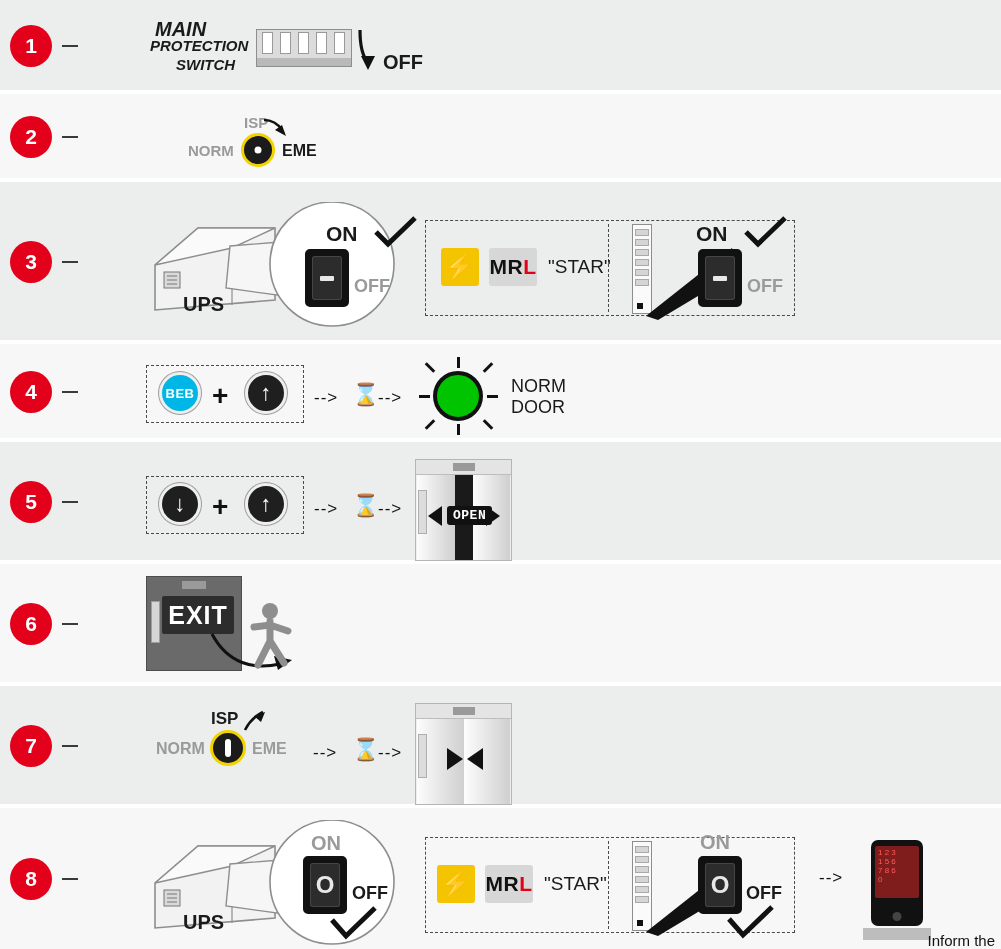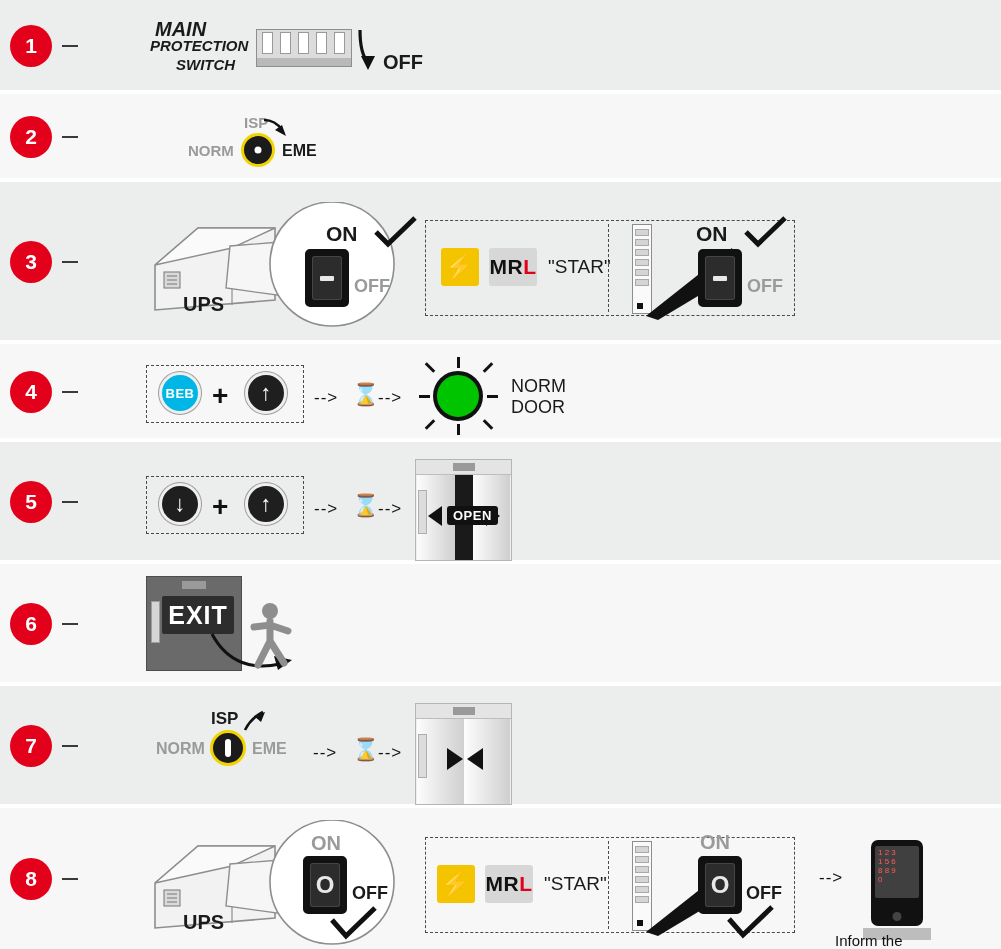--- a/index.html
+++ b/index.html
@@ -107,26 +107,26 @@
   .elev .side{position:absolute;left:2px;top:30px;width:9px;height:44px;background:#dcdcdc;border:1px solid #aeaeae;box-sizing:border-box;font-size:6px;color:#555;writing-mode:vertical-rl;text-align:center;}
   .opencap{position:absolute;background:#111;color:#fff;font-weight:bold;font-size:13px;border-radius:3px;padding:2px 6px;letter-spacing:0.5px;}
 
   
   .exitbox{position:absolute;background:#6a6a6a;border:1px solid #4d4d4d;box-sizing:border-box;}
   .exitsign{position:absolute;background:#2d2d2d;color:#fff;font-weight:bold;font-size:25px;letter-spacing:1px;
             display:flex;align-items:center;justify-content:center;border-radius:2px;}
 
   
   .phone{position:absolute;width:52px;height:86px;background:#111;border-radius:7px;box-sizing:border-box;padding:6px 4px;}
-  .phone .scr{width:100%;height:52px;background:#404040;border-radius:2px;color:#fff;font-size:8px;line-height:9px;padding:2px 3px;box-sizing:border-box;}
+  .phone .scr{width:100%;height:52px;background:#7f1d1d;border-radius:2px;color:#fff;font-size:8px;line-height:9px;padding:2px 3px;box-sizing:border-box;}
   .phone .scr .n{color:#ff5a5a;}
   .phone .home{position:absolute;left:50%;bottom:5px;transform:translateX(-50%);width:9px;height:9px;border-radius:50%;background:#444;}
   .phonebase{position:absolute;background:#bdbdbd;}
 
-  .caption{position:absolute;text-align:left;font-size:15px;color:#111;line-height:18px;}
+  .caption{position:absolute;text-align:right;font-size:15px;color:#111;line-height:18px;}
 </style>
 </head>
 <body>
 
 <div class="sheet">
 
   <div class="row alt" style="top:0;height:92px;">
     <div class="badge" style="top:25px;">1</div>
     <div class="dash" style="top:45px;"></div>
 
@@ -294,21 +294,21 @@
         </div>
       <div class="leaf" style="left:1px;width:38px;"></div>
       <div class="gap" style="left:39px;width:18px;"></div>
       <div class="leaf" style="left:57px;right:1px;"></div>
       <div class="side"></div>
     </div>
     <svg class="arrowsvg" style="left:428px;top:62px;" width="72" height="24" viewBox="0 0 72 24">
       <polygon points="0,12 14,2 14,22" fill="#111"></polygon>
       <polygon points="72,12 58,2 58,22" fill="#111"></polygon>
     </svg>
-    <div class="opencap" style="left:447px;top:64px;">OPEN</div>
+    <div class="opencap" style="left:447px;top:64px;font-family:Liberation Mono, monospace;">OPEN</div>
   </div>
 
   <div class="row plain" style="top:564px;height:120px;">
     <div class="badge" style="top:39px;">6</div>
     <div class="dash" style="top:59px;"></div>
 
     <div class="exitbox" style="left:146px;top:12px;width:96px;height:95px;">
       <div style="position:absolute;left:50%;transform:translateX(-50%);top:4px;width:24px;height:8px;background:#9a9a9a;"></div>
       <div style="position:absolute;left:4px;top:24px;width:9px;height:42px;background:#d6d6d6;border:1px solid #9e9e9e;box-sizing:border-box;"></div>
     </div>
@@ -424,21 +424,21 @@
       <path d="M2 14 L16 30 L45 2" stroke="#111" stroke-width="5" fill="none"></path>
     </svg>
 
     <div class="seq" style="left:819px;top:60px;">--&gt;</div>
 
     <div class="phonebase" style="left:863px;top:120px;width:68px;height:12px;"></div>
     <div class="phone" style="left:871px;top:32px;">
       <div class="scr">
         <div class="n">1 2 3</div>
         <div class="n">1 5 6</div>
-        <div class="n">8 8 9</div>
+        <div class="n">7 8 6</div>
         <div class="n">  0  </div>
       </div>
       <div class="home"></div>
     </div>
     <div class="caption" style="left:835px;top:124px;width:160px;">
       <div>Inform the</div>
 
     </div>
   </div>
 

